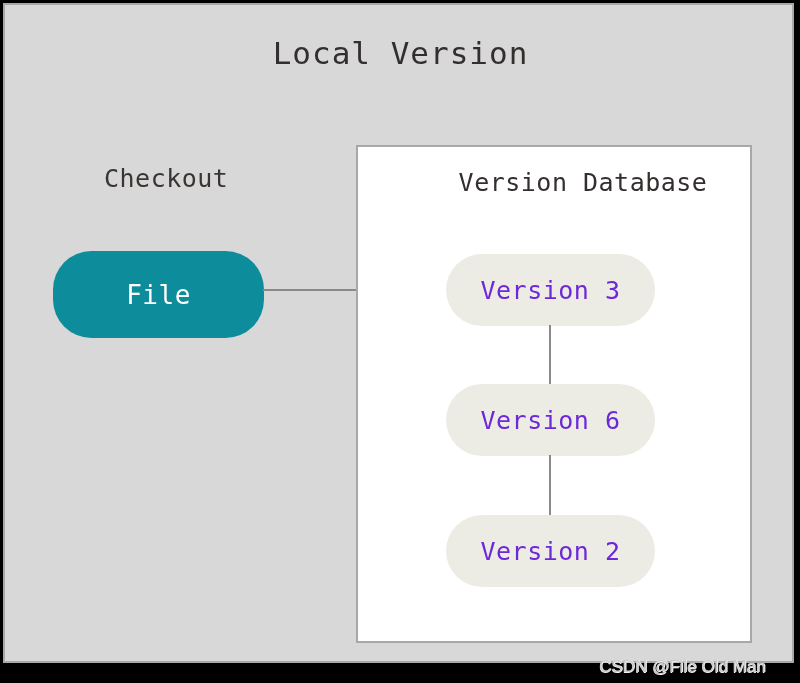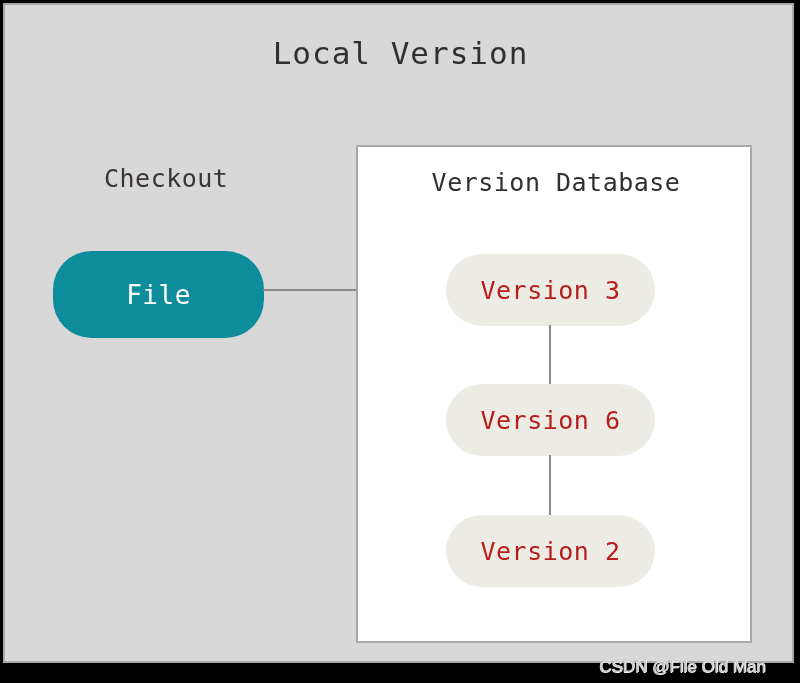--- a/index.html
+++ b/index.html
@@ -88,34 +88,35 @@
     position: absolute;
     left: 0;
     top: 21px;
     width: 396px;
     text-align: center;
     font-size: 25px;
     color: #332f2e;
     font-family: "DejaVu Sans Mono", "Liberation Mono", monospace;
     letter-spacing: 0.5px;
     white-space: nowrap;
+    padding-left: 27px;
   }
 
   
   .version-node {
     position: absolute;
     left: 441px;
     width: 209px;
     height: 72px;
     background: #edece4;
     border-radius: 36px;
     display: flex;
     align-items: center;
     justify-content: center;
-    color: #b91c1c;
+    color: #6d28d9;
     font-size: 25px;
     font-family: "DejaVu Sans Mono", "Liberation Mono", monospace;
     letter-spacing: 0.5px;
   }
   #version-3-node { top: 249px; }
   #version-2-node { top: 379px; }
   #version-1-node { top: 510px; }
 
   
   .connector {

